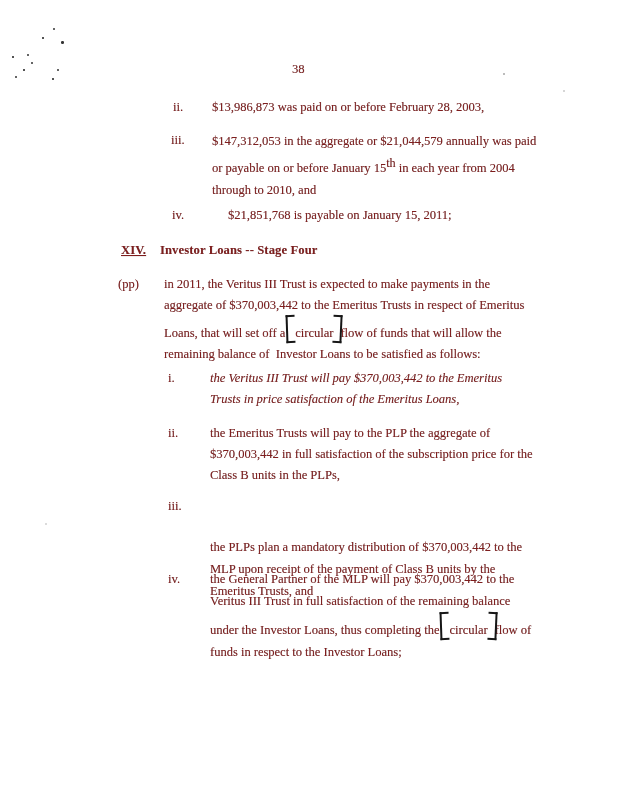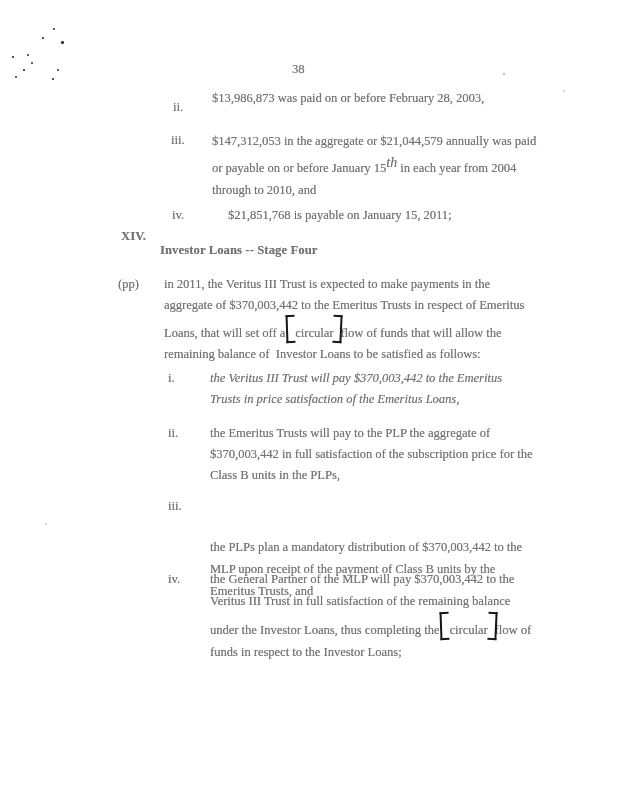--- a/index.html
+++ b/index.html
@@ -2,32 +2,32 @@
 <html><head>
 <meta charset="utf-8">
 <style>
   html,body { margin:0; padding:0; background:#ffffff; }
   .doc-page {
     position:relative;
     width:624px;
     height:702px;
     background:#ffffff;
     font-family:"Liberation Serif","DejaVu Serif",serif;
-    color:#737373;
+    color:#7f1d1d;
     overflow:hidden;
     text-shadow:0.2px 0.2px 0 rgba(0,0,0,0.35);
   }
   .lbl, .txt {
     position:absolute;
     font-size:12.5px;
     line-height:21px;
   }
   .line { white-space:pre; }
   .bold { font-weight:bold; letter-spacing:0.15px; }
-  .sup { font-size:14px; vertical-align:super;font-style:italic; }
+  .sup { font-size:12px; vertical-align:super; }
   .hbracket {
     display:inline-block;
     width:7px;
     height:24px;
     vertical-align:-6px;
     text-shadow:none;
   }
   .hbracket.l {
     border-left:2.5px solid #161616;
     border-top:2.5px solid #161616;
@@ -76,37 +76,37 @@
     <span class="speck" style="left:503px;top:73px;width:1.5px;height:1.5px;background:#b0b0b0;"></span>
     <span class="speck" style="left:45px;top:523px;width:2px;height:2px;background:#cfcfcf;"></span>
     <span class="speck" style="left:59px;top:747px;width:1.5px;height:1.5px;background:#bfbfbf;"></span>
     <span class="speck" style="left:49px;top:775px;width:2px;height:2px;background:#9a9a9a;"></span>
     <span class="speck" style="left:426px;top:752px;width:2px;height:2px;background:#d0d0d0;"></span>
   </div>
 
   <div class="lbl" style="left:292px;top:59px;">38</div>
 
   <div class="lbl" style="left:173px;top:97px;">ii.</div>
-  <div class="txt" style="left:212px;top:88px;">
+  <div class="txt" style="left:212px;top:97px;">
     <div class="line">$13,986,873 was paid on or before February 28, 2003,</div>
   </div>
 
   <div class="lbl" style="left:171px;top:130px;">iii.</div>
   <div class="txt" style="left:212px;top:130px;line-height:22px;">
     <div class="line">$147,312,053 in the aggregate or $21,044,579 annually was paid</div>
     <div class="line"><span>or payable on or before January 15</span><span class="sup">th</span><span> in each year from 2004</span></div>
     <div class="line">through to 2010, and</div>
   </div>
 
   <div class="lbl" style="left:172px;top:205px;">iv.</div>
   <div class="txt" style="left:228px;top:205px;text-align:center;">
     <div class="line">$21,851,768 is payable on January 15, 2011;</div>
   </div>
 
-  <div class="lbl bold" style="left:121px;top:226px;">XIV.</div>
+  <div class="lbl bold" style="left:121px;top:240px;text-decoration:underline;">XIV.</div>
   <div class="txt bold" style="left:160px;top:240px;">
     <div class="line">Investor Loans -- Stage Four</div>
   </div>
 
   <div class="lbl" style="left:118px;top:274px;">(pp)</div>
   <div class="txt" style="left:164px;top:274px;line-height:20.7px;">
     <div class="line">in 2011, the Veritus III Trust is expected to make payments in the</div>
     <div class="line">aggregate of $370,003,442 to the Emeritus Trusts in respect of Emeritus</div>
     <div class="line"><span>Loans, that will set off a</span><span class="hbracket l"></span><span>circular</span><span class="hbracket r"></span><span>flow of funds that will allow the</span></div>
     <div class="line">remaining balance of  Investor Loans to be satisfied as follows:</div>

